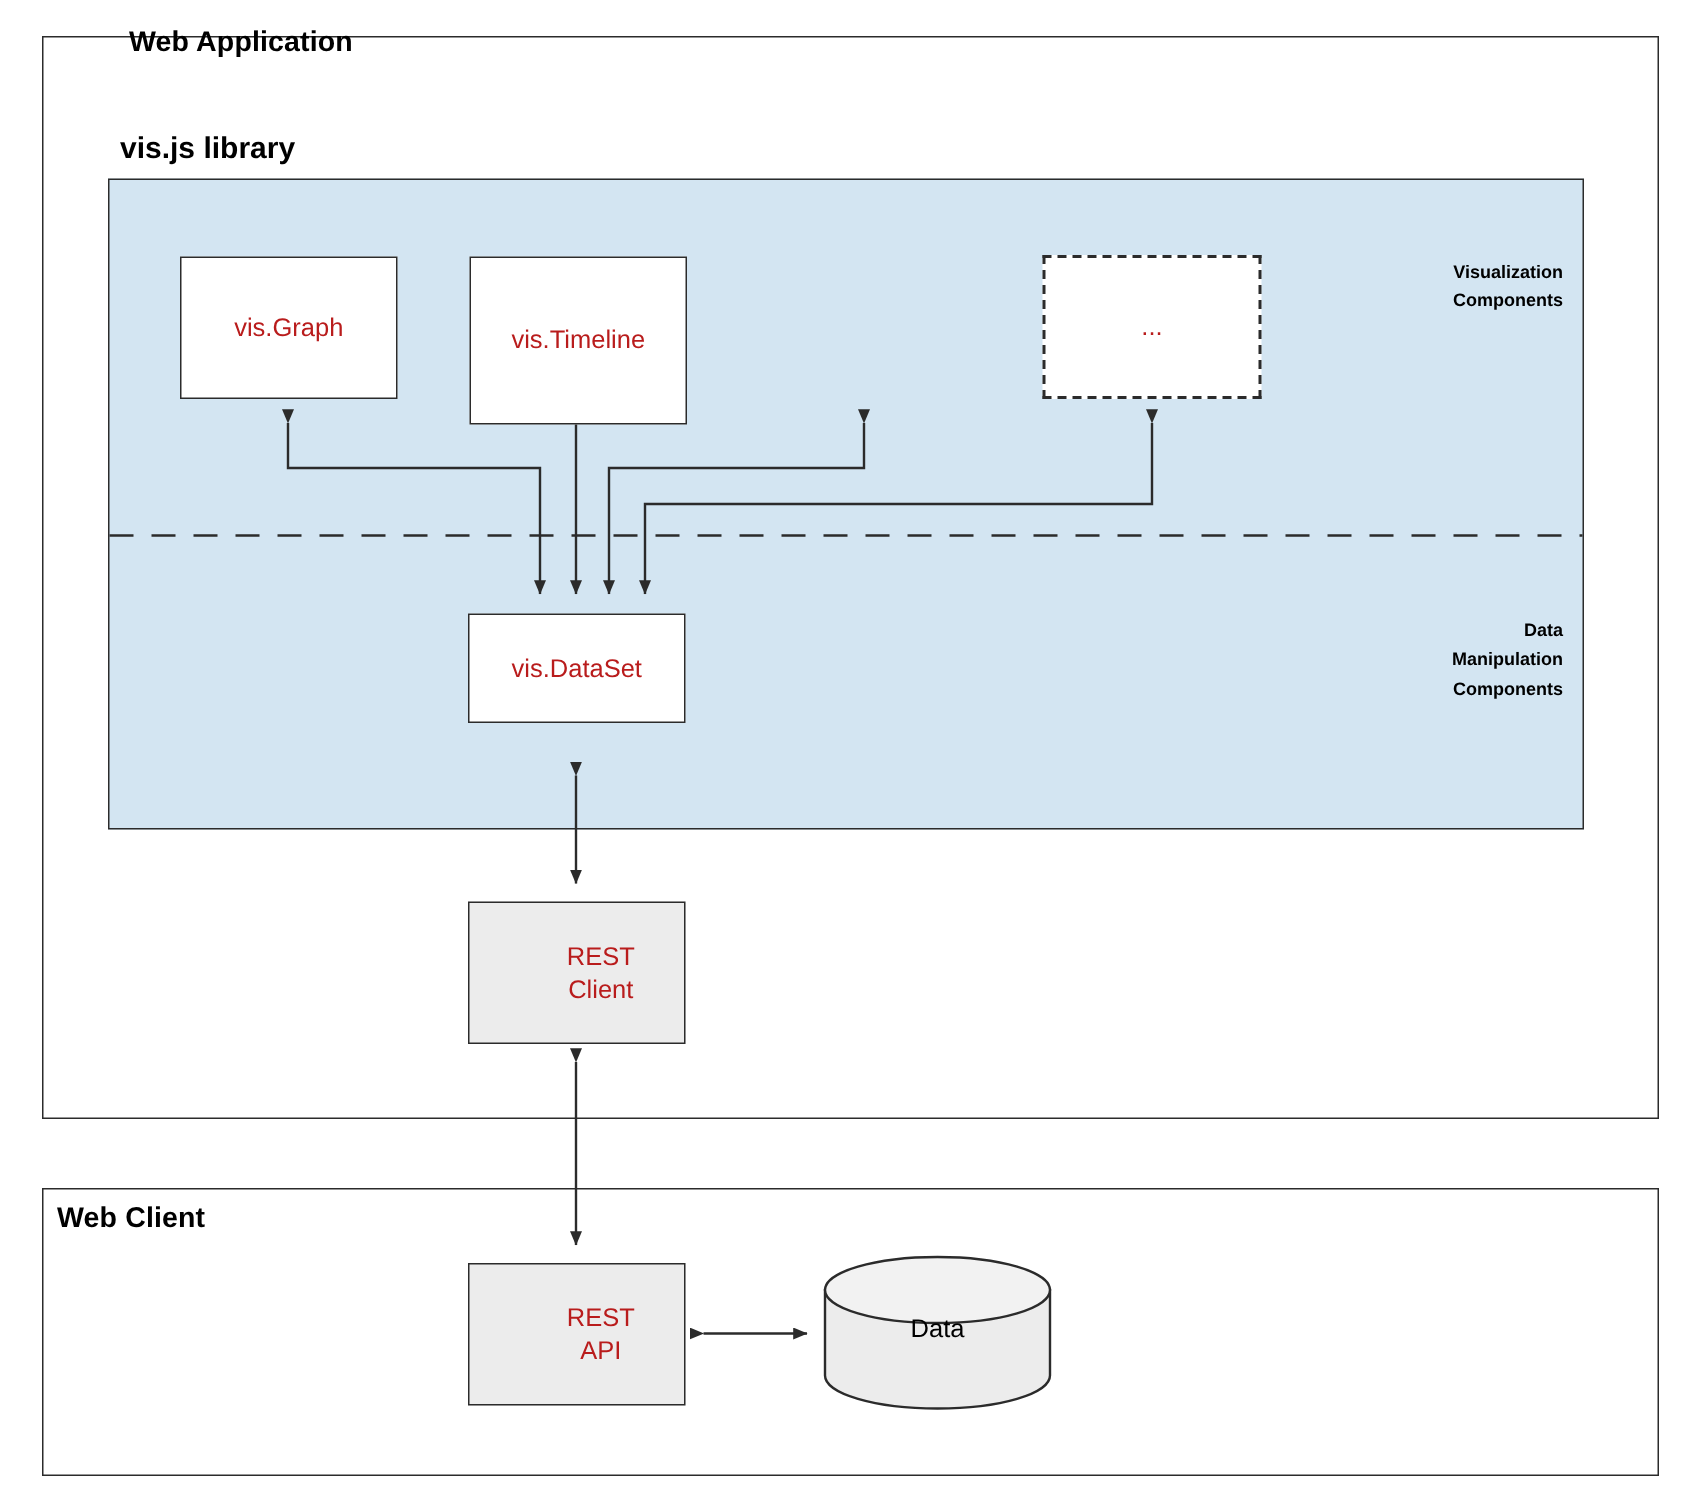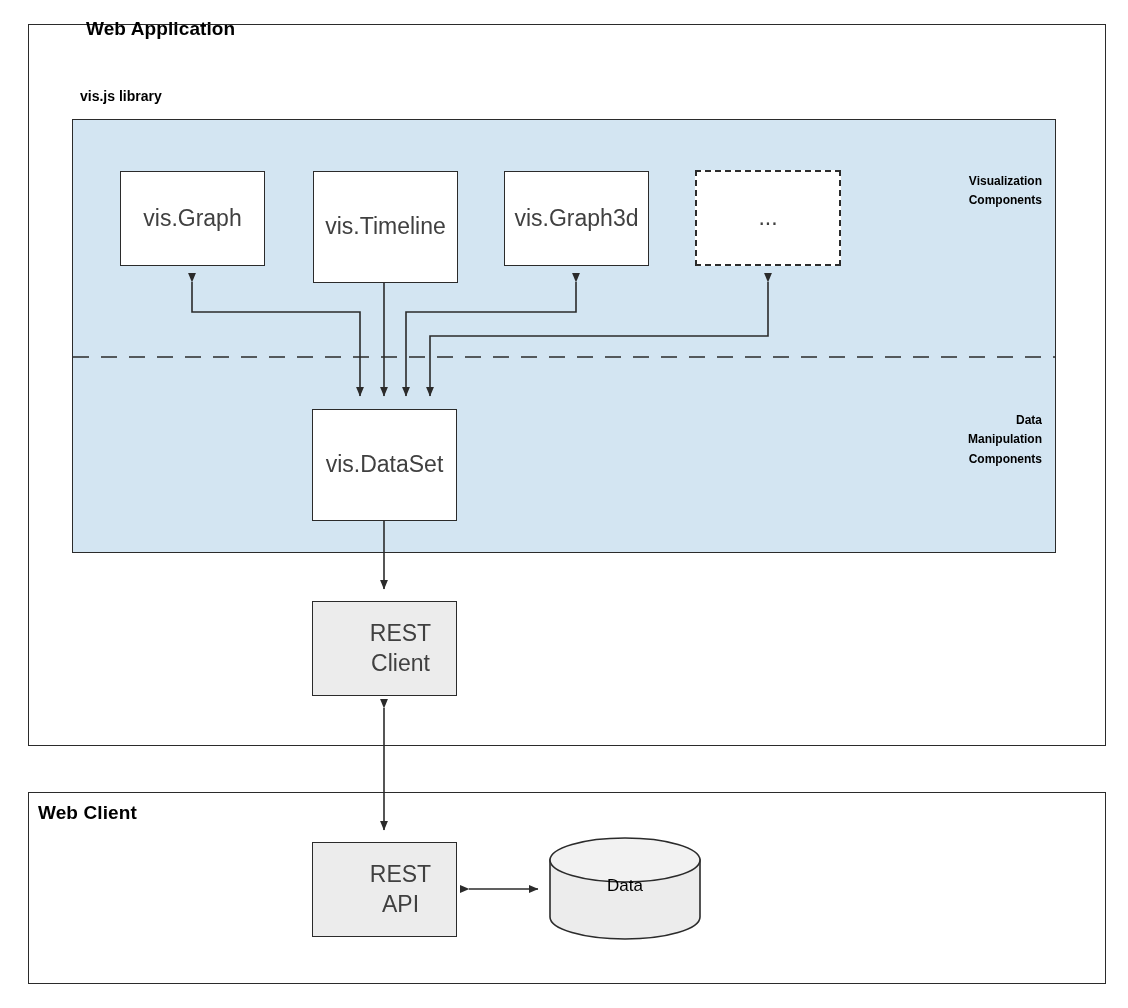--- a/index.html
+++ b/index.html
@@ -36,21 +36,21 @@
     color: #000000;
     white-space: nowrap;
     letter-spacing: 0.1px;
   }
   #web-application-title { left: 38px; top: 18px; margin-left: 48px; }
   #web-service-title { left: 38px; top: 802px; }
 
   #vis-library-title {
     position: absolute;
     left: 80px; top: 88px;
-    font-size: 14px;
+    font-size: 20px;
     font-weight: bold;
     color: #000000;
     white-space: nowrap;
   }
 
   #vis-library-panel {
     position: absolute;
     left: 72px; top: 119px;
     width: 984px; height: 434px;
     background: #d3e5f2;
@@ -60,36 +60,36 @@
 
   .node {
     position: absolute;
     box-sizing: border-box;
     border: 1.5px solid #2b2b2b;
     background: #ffffff;
     display: flex;
     align-items: center;
     justify-content: center;
     text-align: center;
-    font-size: 23px;
-    color: #404040;
+    font-size: 17px;
+    color: #b91c1c;
     line-height: 1.28;
     white-space: pre-line;
   }
   .node.dashed {
     border-style: dashed;
     border-width: 2px;
   }
   .node.gray { background: #ececec; padding-left: 32px; }
 
   #node-vis-graph    { left: 120px; top: 171px; width: 145px; height: 95px; }
   #node-vis-timeline { left: 313px; top: 171px; width: 145px; height: 112px; }
   #node-vis-graph3d  { left: 504px; top: 171px; width: 145px; height: 95px; }
   #node-ellipsis     { left: 695px; top: 170px; width: 146px; height: 96px; }
-  #node-vis-dataset  { left: 312px; top: 409px; width: 145px; height: 112px; }
+  #node-vis-dataset  { left: 312px; top: 409px; width: 145px; height: 73px; }
   #node-rest-client  { left: 312px; top: 601px; width: 145px; height: 95px; }
   #node-rest-api     { left: 312px; top: 842px; width: 145px; height: 95px; }
 
   .section-label {
     position: absolute;
     font-size: 12px;
     font-weight: bold;
     color: #000000;
     text-align: right;
     line-height: 1.62;
@@ -160,21 +160,20 @@
     </g>
 
     <g>
       <path d="M550,860 L550,917 A75,22 0 0 0 700,917 L700,860 Z" fill="#ececec" stroke="#2b2b2b" stroke-width="1.6"></path>
       <ellipse cx="625" cy="860" rx="75" ry="22" fill="#f2f2f2" stroke="#2b2b2b" stroke-width="1.6"></ellipse>
     </g>
   </svg>
 
   <div class="node" id="node-vis-graph">vis.Graph</div>
   <div class="node" id="node-vis-timeline">vis.Timeline</div>
-  <div class="node" id="node-vis-graph3d">vis.Graph3d</div>
   <div class="node dashed" id="node-ellipsis">...</div>
   <div class="node" id="node-vis-dataset">vis.DataSet</div>
   <div class="node gray" id="node-rest-client">REST
 Client</div>
   <div class="node gray" id="node-rest-api">REST
 API</div>
 
   <div id="db-data-label">Data</div>
 
 </div>

